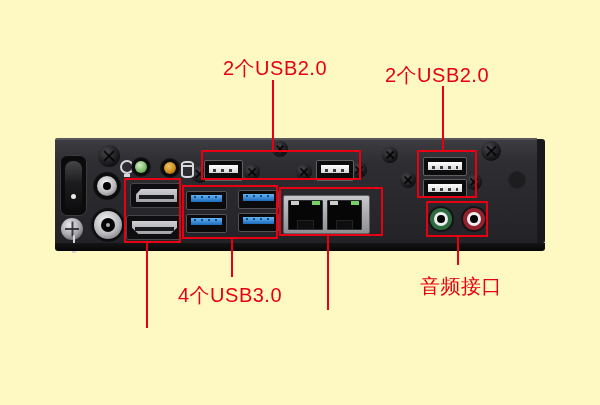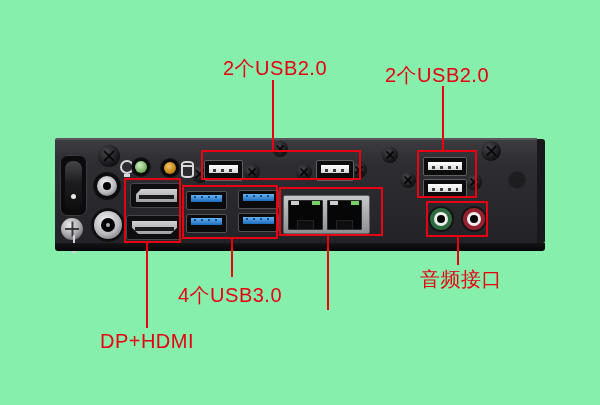--- a/index.html
+++ b/index.html
@@ -1,17 +1,17 @@
 <!DOCTYPE html>
 <html><head>
 <meta charset="utf-8">
 <style>
   html,body{margin:0;padding:0;}
   body{font-family:"Liberation Sans","DejaVu Sans",sans-serif;}
-  .stage{position:relative;width:600px;height:405px;background:#86efac;overflow:hidden;}
+  .stage{position:relative;width:600px;height:405px;background:#fef9c3;overflow:hidden;}
 
   
   .chassis{position:absolute;left:55px;top:138px;width:482px;height:105px;
     background:linear-gradient(#3c3c41,#2e2e32 22%,#29292d 60%,#232327);
     border-top:2px solid #57575c;box-sizing:border-box;border-radius:2px 0 0 0;}
   .side-face{position:absolute;left:537px;top:139px;width:8px;height:104px;background:#19191b;border-radius:0 3px 2px 0;}
   .bottom-strip{position:absolute;left:55px;top:243px;width:490px;height:8px;background:linear-gradient(#151516,#060607);border-radius:0 0 3px 3px;}
 
   
   .screw{position:absolute;border-radius:50%;background:radial-gradient(circle at 38% 32%,#47474c,#18181a 62%,#000 100%);}
@@ -187,26 +187,25 @@
   <div class="ann-label" style="left:275px;top:55px;">2个USB2.0</div>
   <div class="ann-line" style="left:272px;top:80px;height:70px;"></div>
   <div class="ann-box" style="left:201px;top:150px;width:160px;height:30px;"></div>
 
   <div class="ann-label" style="left:437px;top:62px;">2个USB2.0</div>
   <div class="ann-line" style="left:442px;top:86px;height:64px;"></div>
   <div class="ann-box" style="left:417px;top:150px;width:60px;height:48px;"></div>
 
   <div class="ann-box" style="left:124px;top:178px;width:57px;height:65px;"></div>
   <div class="ann-line" style="left:146px;top:243px;height:85px;"></div>
-  <div class="ann-label" style="left:147px;top:330px;">DP+HDMI</div>
 
   <div class="ann-box" style="left:182px;top:185px;width:96px;height:54px;"></div>
   <div class="ann-line" style="left:231px;top:239px;height:38px;"></div>
   <div class="ann-label" style="left:230px;top:282px;">4个USB3.0</div>
 
   <div class="ann-box" style="left:279px;top:187px;width:104px;height:49px;"></div>
   <div class="ann-line" style="left:327px;top:236px;height:74px;"></div>
 
   <div class="ann-box" style="left:426px;top:201px;width:62px;height:36px;"></div>
   <div class="ann-line" style="left:457px;top:237px;height:28px;"></div>
-  <div class="ann-label" style="left:461px;top:266px;">音频接口</div>
+  <div class="ann-label" style="left:461px;top:273px;">音频接口</div>
 
 </div>
 
 </body></html>

